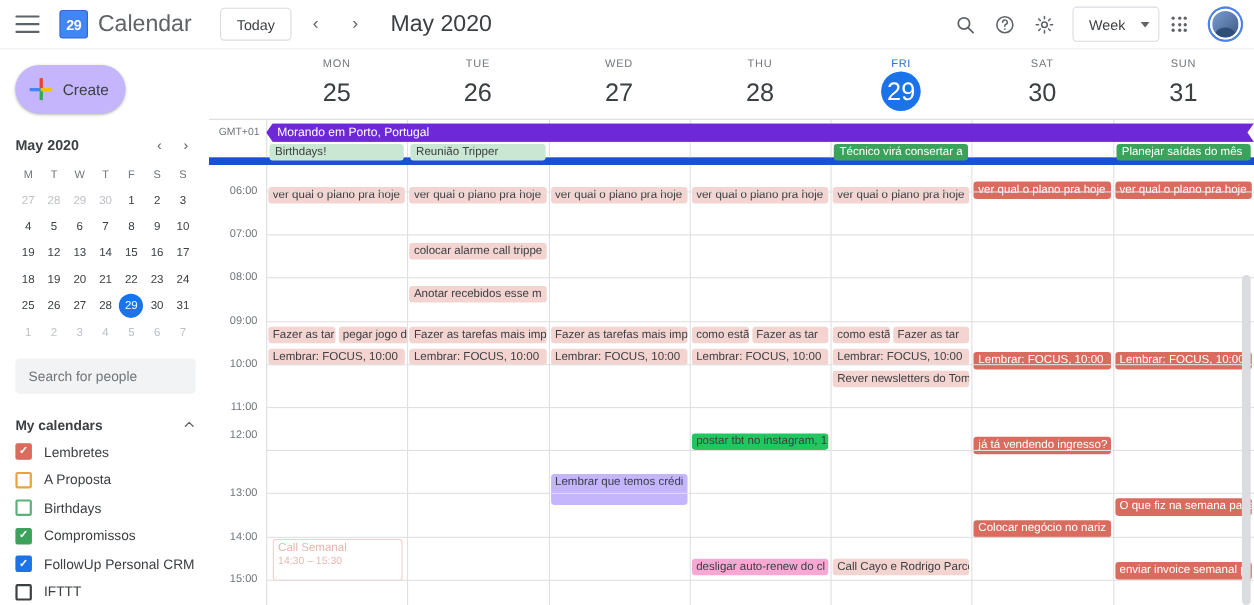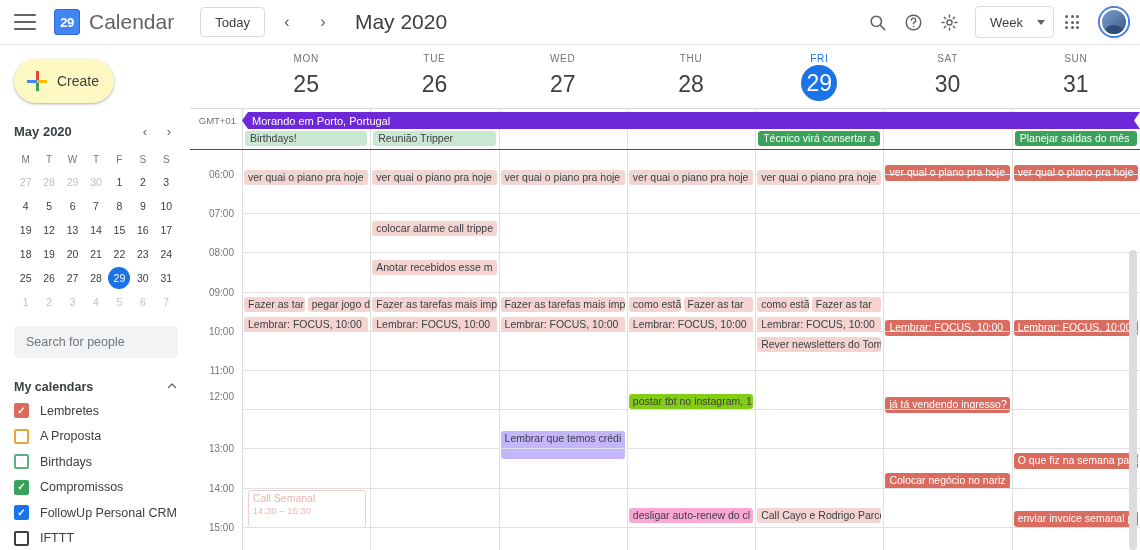--- a/index.html
+++ b/index.html
@@ -75,21 +75,21 @@
     width:18px; height:12px; border-radius:50% 50% 0 0; background:#2f4f7a;
   }
 
   
   .sidebar {
     position: absolute; top: 45px; left: 0; width: 190px; height: 505px;
     background: #fff; overflow: hidden;
   }
   .create-btn {
     margin: 14px 0 0 14px; width: 100px; height: 44px;
-    border-radius: 24px; background: #fef9c3;
+    border-radius: 24px; background: #c4b5fd;
     box-shadow: 0 1px 3px rgba(60,64,67,.3), 0 1px 2px rgba(60,64,67,.15);
     display: flex; align-items: center; cursor: pointer;
   }
   .gplus { position: relative; width: 20px; height: 20px; margin-left: 13px; flex: none; }
   .gplus i { position: absolute; display: block; }
   .gplus .v1 { left: 8.5px; top: 0; width: 3px; height: 10px; background: #ea4335; }
   .gplus .v2 { left: 8.5px; top: 10px; width: 3px; height: 10px; background: #34a853; }
   .gplus .h1 { top: 8.5px; left: 0; width: 10px; height: 3px; background: #4285f4; }
   .gplus .h2 { top: 8.5px; left: 10px; width: 10px; height: 3px; background: #fbbc05; }
   .create-label { margin-left: 10px; font-size: 14px; color: #3c4043; }
@@ -141,21 +141,21 @@
   .dh-dow { font-size: 10px; letter-spacing: .7px; color: #70757a; }
   .dh-dow.today { color: #1a73e8; }
   .dh-num { font-size: 23px; color: #3c4043; margin-top: 3px; font-weight: 400; line-height: 34px; }
   .dh-num.today {
     color: #fff; width: 36px; height: 36px; line-height: 36px; border-radius: 50%;
     background: #1a73e8; margin: 1px auto 0 auto;
   }
 
   
   .allday { position: relative; display: flex; border-top: 1px solid #dadce0;
-    border-bottom: 1px solid #1d4ed8; height: 42px; }
+    border-bottom: 7px solid #1d4ed8; height: 42px; }
   .gutter-allday { width: 52px; flex: none; position: relative; }
   .gmt { position: absolute; right: 6px; top: 6px; font-size: 9.5px; color: #70757a; }
   .allday-cols { flex: 1; display: flex; position: relative; }
   .allday-col { flex: 1; border-left: 1px solid #e0e0e0; position: relative; }
   .allday-col:first-child { border-left: 1px solid #dadce0; }
 
   .banner {
     position: absolute; left: 0; top: 3px; height: 17px;
     display: flex; align-items: center;
     color: #fff; font-size: 11px; padding-left: 10px; white-space: nowrap;
@@ -494,21 +494,21 @@
               </div>
               <div class="ev" style="top: 147px; height: 15px; left: calc(0% + 1px); width: calc(43% - 3px); background: rgb(244, 212, 208); color: rgb(60, 64, 67);">
                 <span class="et">como estão</span>
               </div>
               <div class="ev" style="top: 147px; height: 15px; left: calc(43% + 1px); width: calc(57% - 3px); background: rgb(244, 212, 208); color: rgb(60, 64, 67);">
                 <span class="et">Fazer as tar</span>
               </div>
               <div class="ev" style="top: 167px; height: 15px; left: calc(0% + 1px); width: calc(100% - 3px); background: rgb(244, 212, 208); color: rgb(60, 64, 67);">
                 <span class="et">Lembrar: FOCUS, 10:00</span>
               </div>
-              <div class="ev" style="top: 244px; height: 15px; left: calc(0% + 1px); width: calc(100% - 3px); background: #84cc16; color: rgb(60, 64, 67);">
+              <div class="ev" style="top: 244px; height: 15px; left: calc(0% + 1px); width: calc(100% - 3px); background: #22c55e; color: rgb(60, 64, 67);">
                 <span class="et">postar tbt no instagram, 1</span>
               </div>
               <div class="ev" style="top: 358px; height: 15px; left: calc(0% + 1px); width: calc(100% - 3px); background: #f9a8d4; color: rgb(60, 64, 67);">
                 <span class="et">desligar auto-renew do cl</span>
               </div>
             </div>
             <div class="col">
               <div class="ev" style="top: 20px; height: 15px; left: calc(0% + 1px); width: calc(100% - 3px); background: rgb(244, 212, 208); color: rgb(60, 64, 67);">
                 <span class="et">ver qual o plano pra hoje</span>
               </div>

